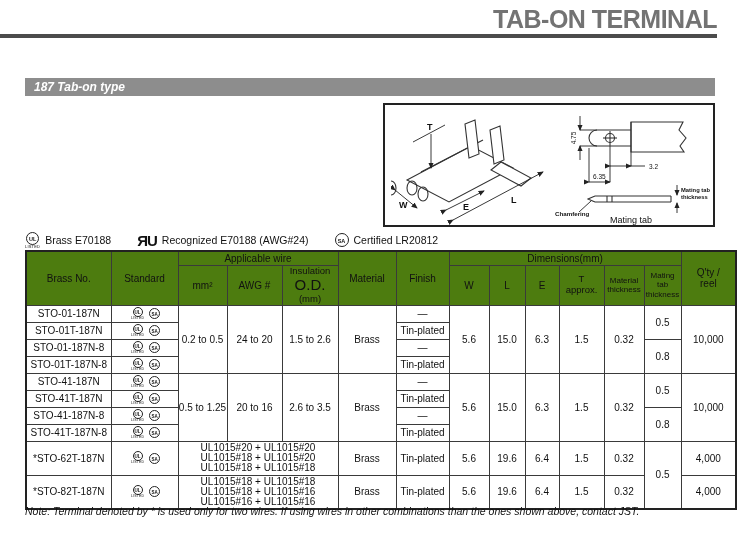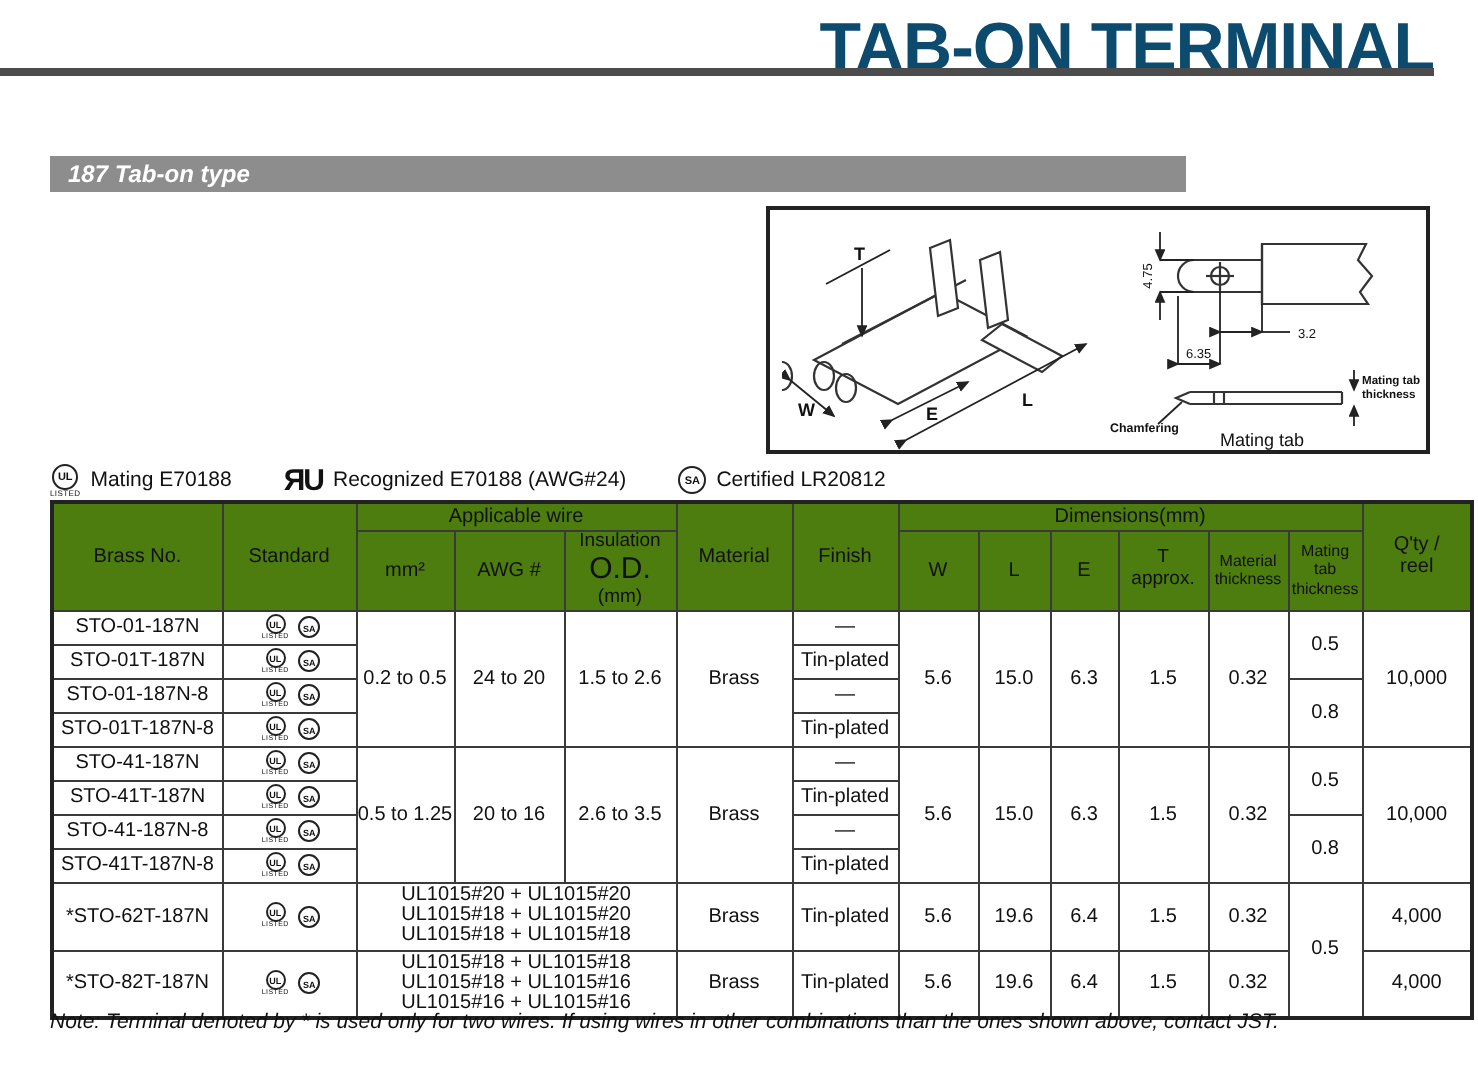--- a/index.html
+++ b/index.html
@@ -1,21 +1,21 @@
 <!DOCTYPE html>
 <html><head>
 <meta charset="utf-8">
 <style>
   html,body{margin:0;padding:0;background:#fff;}
   .page{position:relative;width:739px;height:538px;background:#fff;overflow:hidden;
         font-family:"Liberation Sans",sans-serif;color:#1a1a1a;}
-  .title{position:absolute;top:5px;right:22px;font-size:34px;font-weight:bold;
-         letter-spacing:-0.5px;color:#0c4a6e;white-space:nowrap;margin-left:20px;}
+  .title{position:absolute;top:5px;right:22px;font-size:25px;font-weight:bold;
+         letter-spacing:-0.5px;color:#737373;white-space:nowrap;margin-left:20px;}
   .rule{position:absolute;top:34px;left:0;width:717px;height:4px;background:#4c4c4c;}
-  .section-bar{position:absolute;top:78px;left:25px;width:568px;height:18px;background:#8d8d8d;
+  .section-bar{position:absolute;top:78px;left:25px;width:690px;height:18px;background:#8d8d8d;
          color:#fff;font-weight:bold;font-style:italic;font-size:12px;line-height:18px;
          padding-left:9px;box-sizing:border-box;}
   .diagram-box{position:absolute;top:103px;left:383px;width:332px;height:124px;
          border:2px solid #222;box-sizing:border-box;background:#fff;}
   .cert-line{position:absolute;top:231px;left:25px;height:18px;display:flex;align-items:center;
          gap:5px;font-size:10.5px;color:#111;}
   .cert-line .gap{width:16px;}
   .ul-stack{display:inline-flex;flex-direction:column;align-items:center;}
   .circle{display:block;width:13px;height:13px;border:1.2px solid #222;border-radius:50%;
          font-size:5.5px;font-weight:bold;line-height:13px;text-align:center;color:#111;box-sizing:border-box;}
@@ -131,21 +131,21 @@
       <text x="2" y="110" font-size="6.2" font-weight="bold">Chamfering</text>
       <text x="78" y="117" font-size="9" text-anchor="middle">Mating tab</text>
     </svg>
   </div>
 
   <div class="cert-line">
     <span class="ul-stack">
       <span class="circle">UL</span>
       <span class="listed-sub">LISTED</span>
     </span>
-    <span>Mating E70188</span>
+    <span>Brass E70188</span>
     <span class="gap"></span>
     <span class="ru-mark">ЯU</span>
     <span>Recognized E70188 (AWG#24)</span>
     <span class="gap"></span>
     <span class="circle" style="width:14px;height:14px;line-height:14px;">SA</span>
     <span>Certified LR20812</span>
   </div>
 
   <table class="spec">
     <colgroup>

